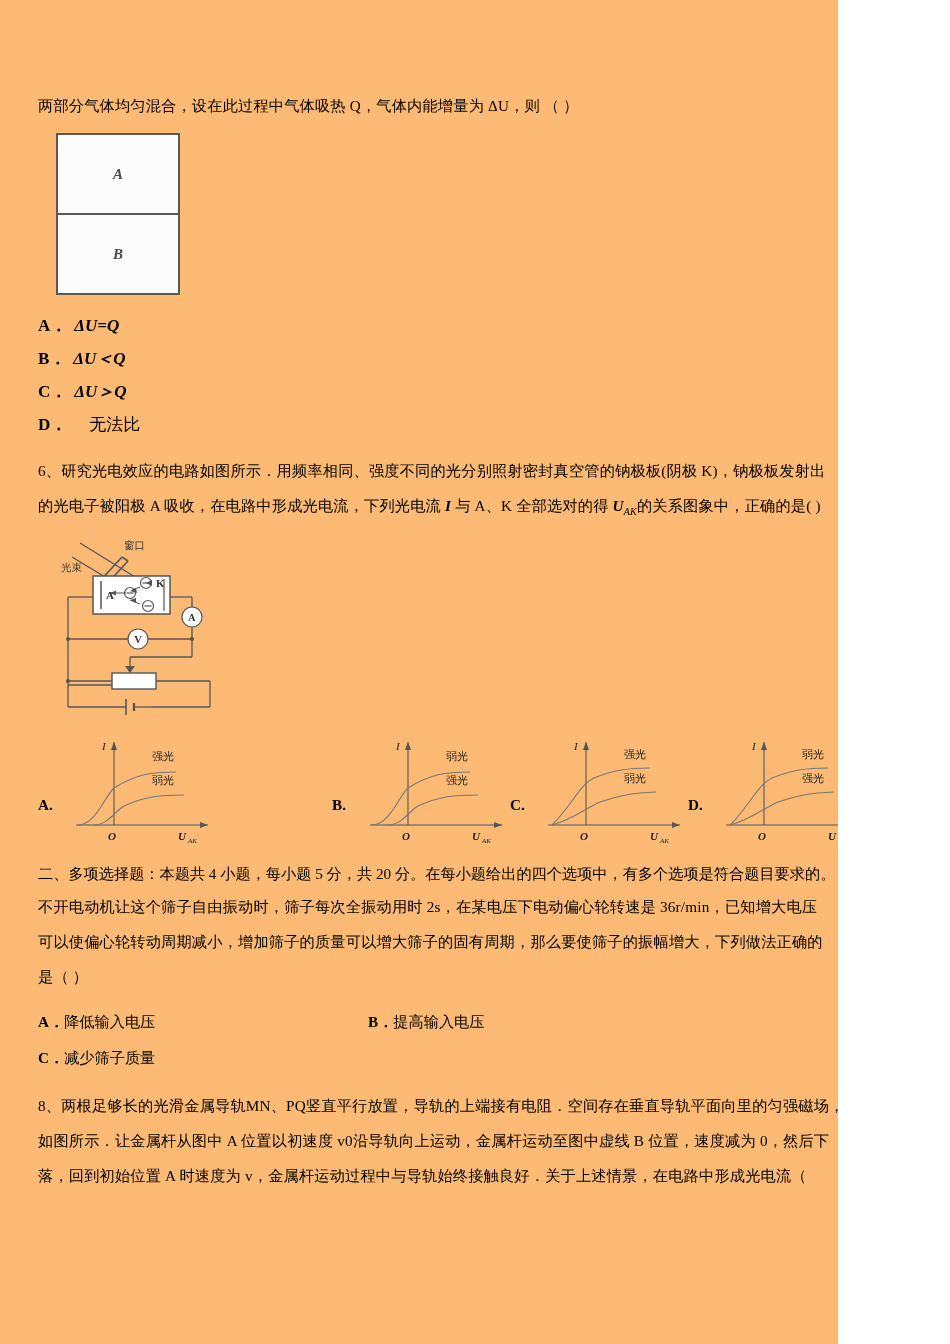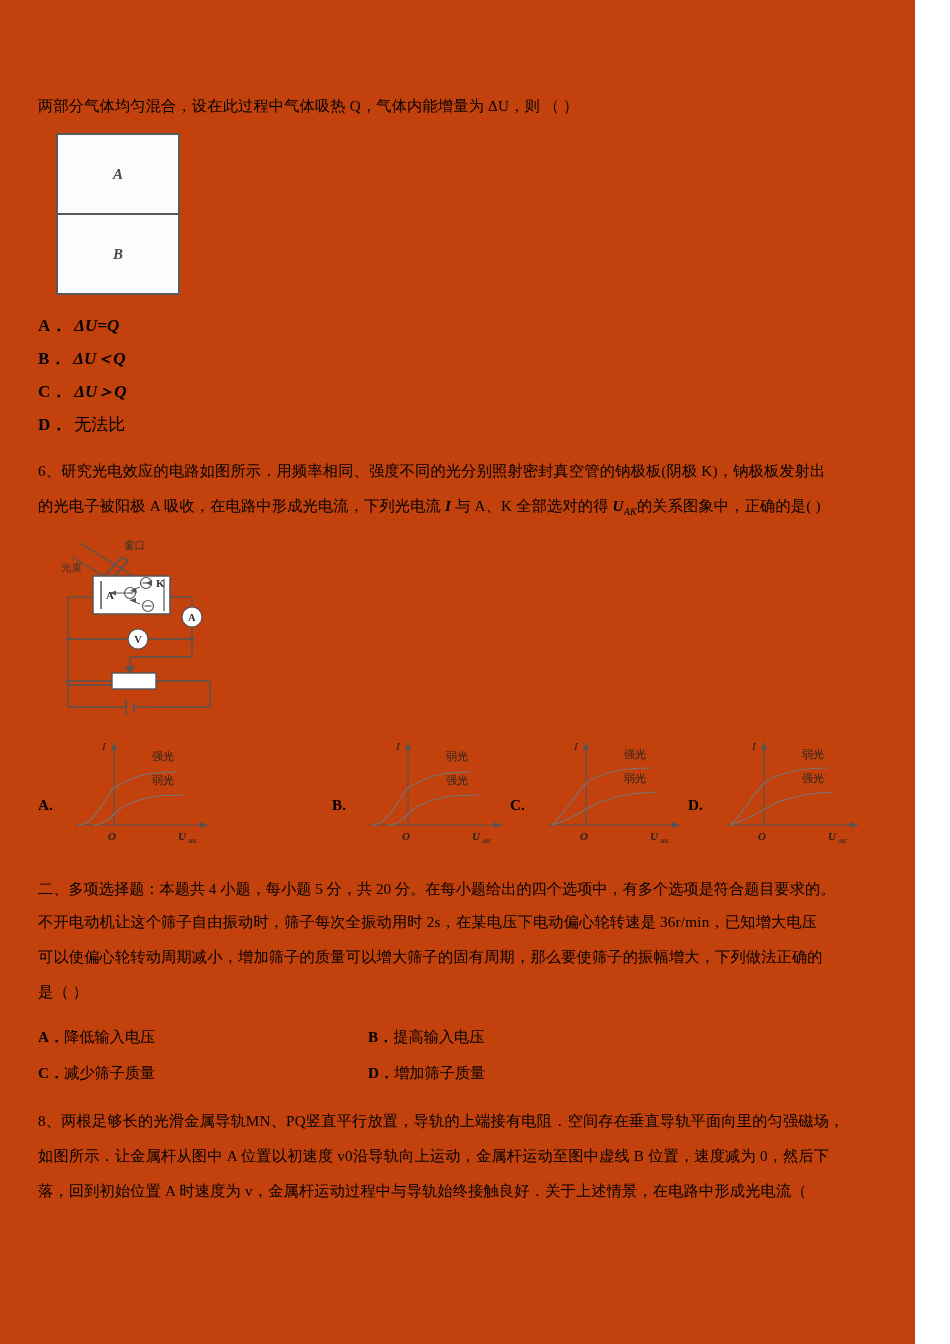--- a/index.html
+++ b/index.html
@@ -6,23 +6,23 @@
     margin: 0;
     padding: 0;
     background: #ffffff;
   }
   body {
     font-family: "Liberation Serif", "DejaVu Serif", serif;
     color: #000000;
   }
   .page {
     position: relative;
-    width: 915px;
+    width: 838px;
     height: 1344px;
-    background: #c2410c;
+    background: #fdba74;
     overflow: hidden;
   }
   .content {
     position: absolute;
     left: 38px;
     top: 88px;
     width: 876px;
   }
   .qline {
     font-size: 15.2px;
@@ -60,21 +60,21 @@
 
   
   .optlist { margin-top: 14px; }
   .opt {
     font-size: 17px;
     line-height: 33px;
     white-space: nowrap;
   }
   .opt .lbl { font-weight: bold; }
   .opt .val { font-weight: bold; font-style: italic; margin-left: 7px; }
-  .opt .valcn { margin-left: 7px; }
+  .opt .valcn { margin-left: 22px; }
 
   
   .opt2row {
     display: flex;
     line-height: 36px;
     font-size: 15.2px;
   }
   .opt2row .c1 { width: 330px; }
   .opt2row .c2 { width: 330px; }
 
@@ -101,21 +101,21 @@
     font-size: 15.2px;
     padding-bottom: 34px;
     padding-right: 2px;
     width: 26px;
   }
   .gapA { width: 116px; }
   .gapB { width: 0px; }
   .gapC { width: 0px; }
 
   .secthead {
-    margin-top: 26px;
+    margin-top: 11px;
     font-size: 15.2px;
     line-height: 30px;
   }
   .q7 { margin-top: 14px; }
   .q8 { margin-top: 12px; }
   svg { display: block; }
   text { font-family: "Liberation Serif", "DejaVu Serif", serif; }
 </style>
 </head>
 <body>
@@ -361,23 +361,20 @@
           <span class="bold">A．</span><span>降低输入电压</span>
         </div>
         <div class="c2">
           <span class="bold">B．</span><span>提高输入电压</span>
         </div>
       </div>
       <div class="opt2row">
         <div class="c1">
           <span class="bold">C．</span><span>减少筛子质量</span>
         </div>
-        <div class="c2">
-          <span class="bold">D．</span><span>增加筛子质量</span>
-        </div>
       </div>
     </div>
 
     <div class="qline q8">8、两根足够长的光滑金属导轨MN、PQ竖直平行放置，导轨的上端接有电阻．空间存在垂直导轨平面向里的匀强磁场，</div>
     <div class="qline">如图所示．让金属杆从图中 A 位置以初速度 v0沿导轨向上运动，金属杆运动至图中虚线 B 位置，速度减为 0，然后下</div>
     <div class="qline">落，回到初始位置 A 时速度为 v，金属杆运动过程中与导轨始终接触良好．关于上述情景，在电路中形成光电流（</div>
 
   </div>
 </div>
 

